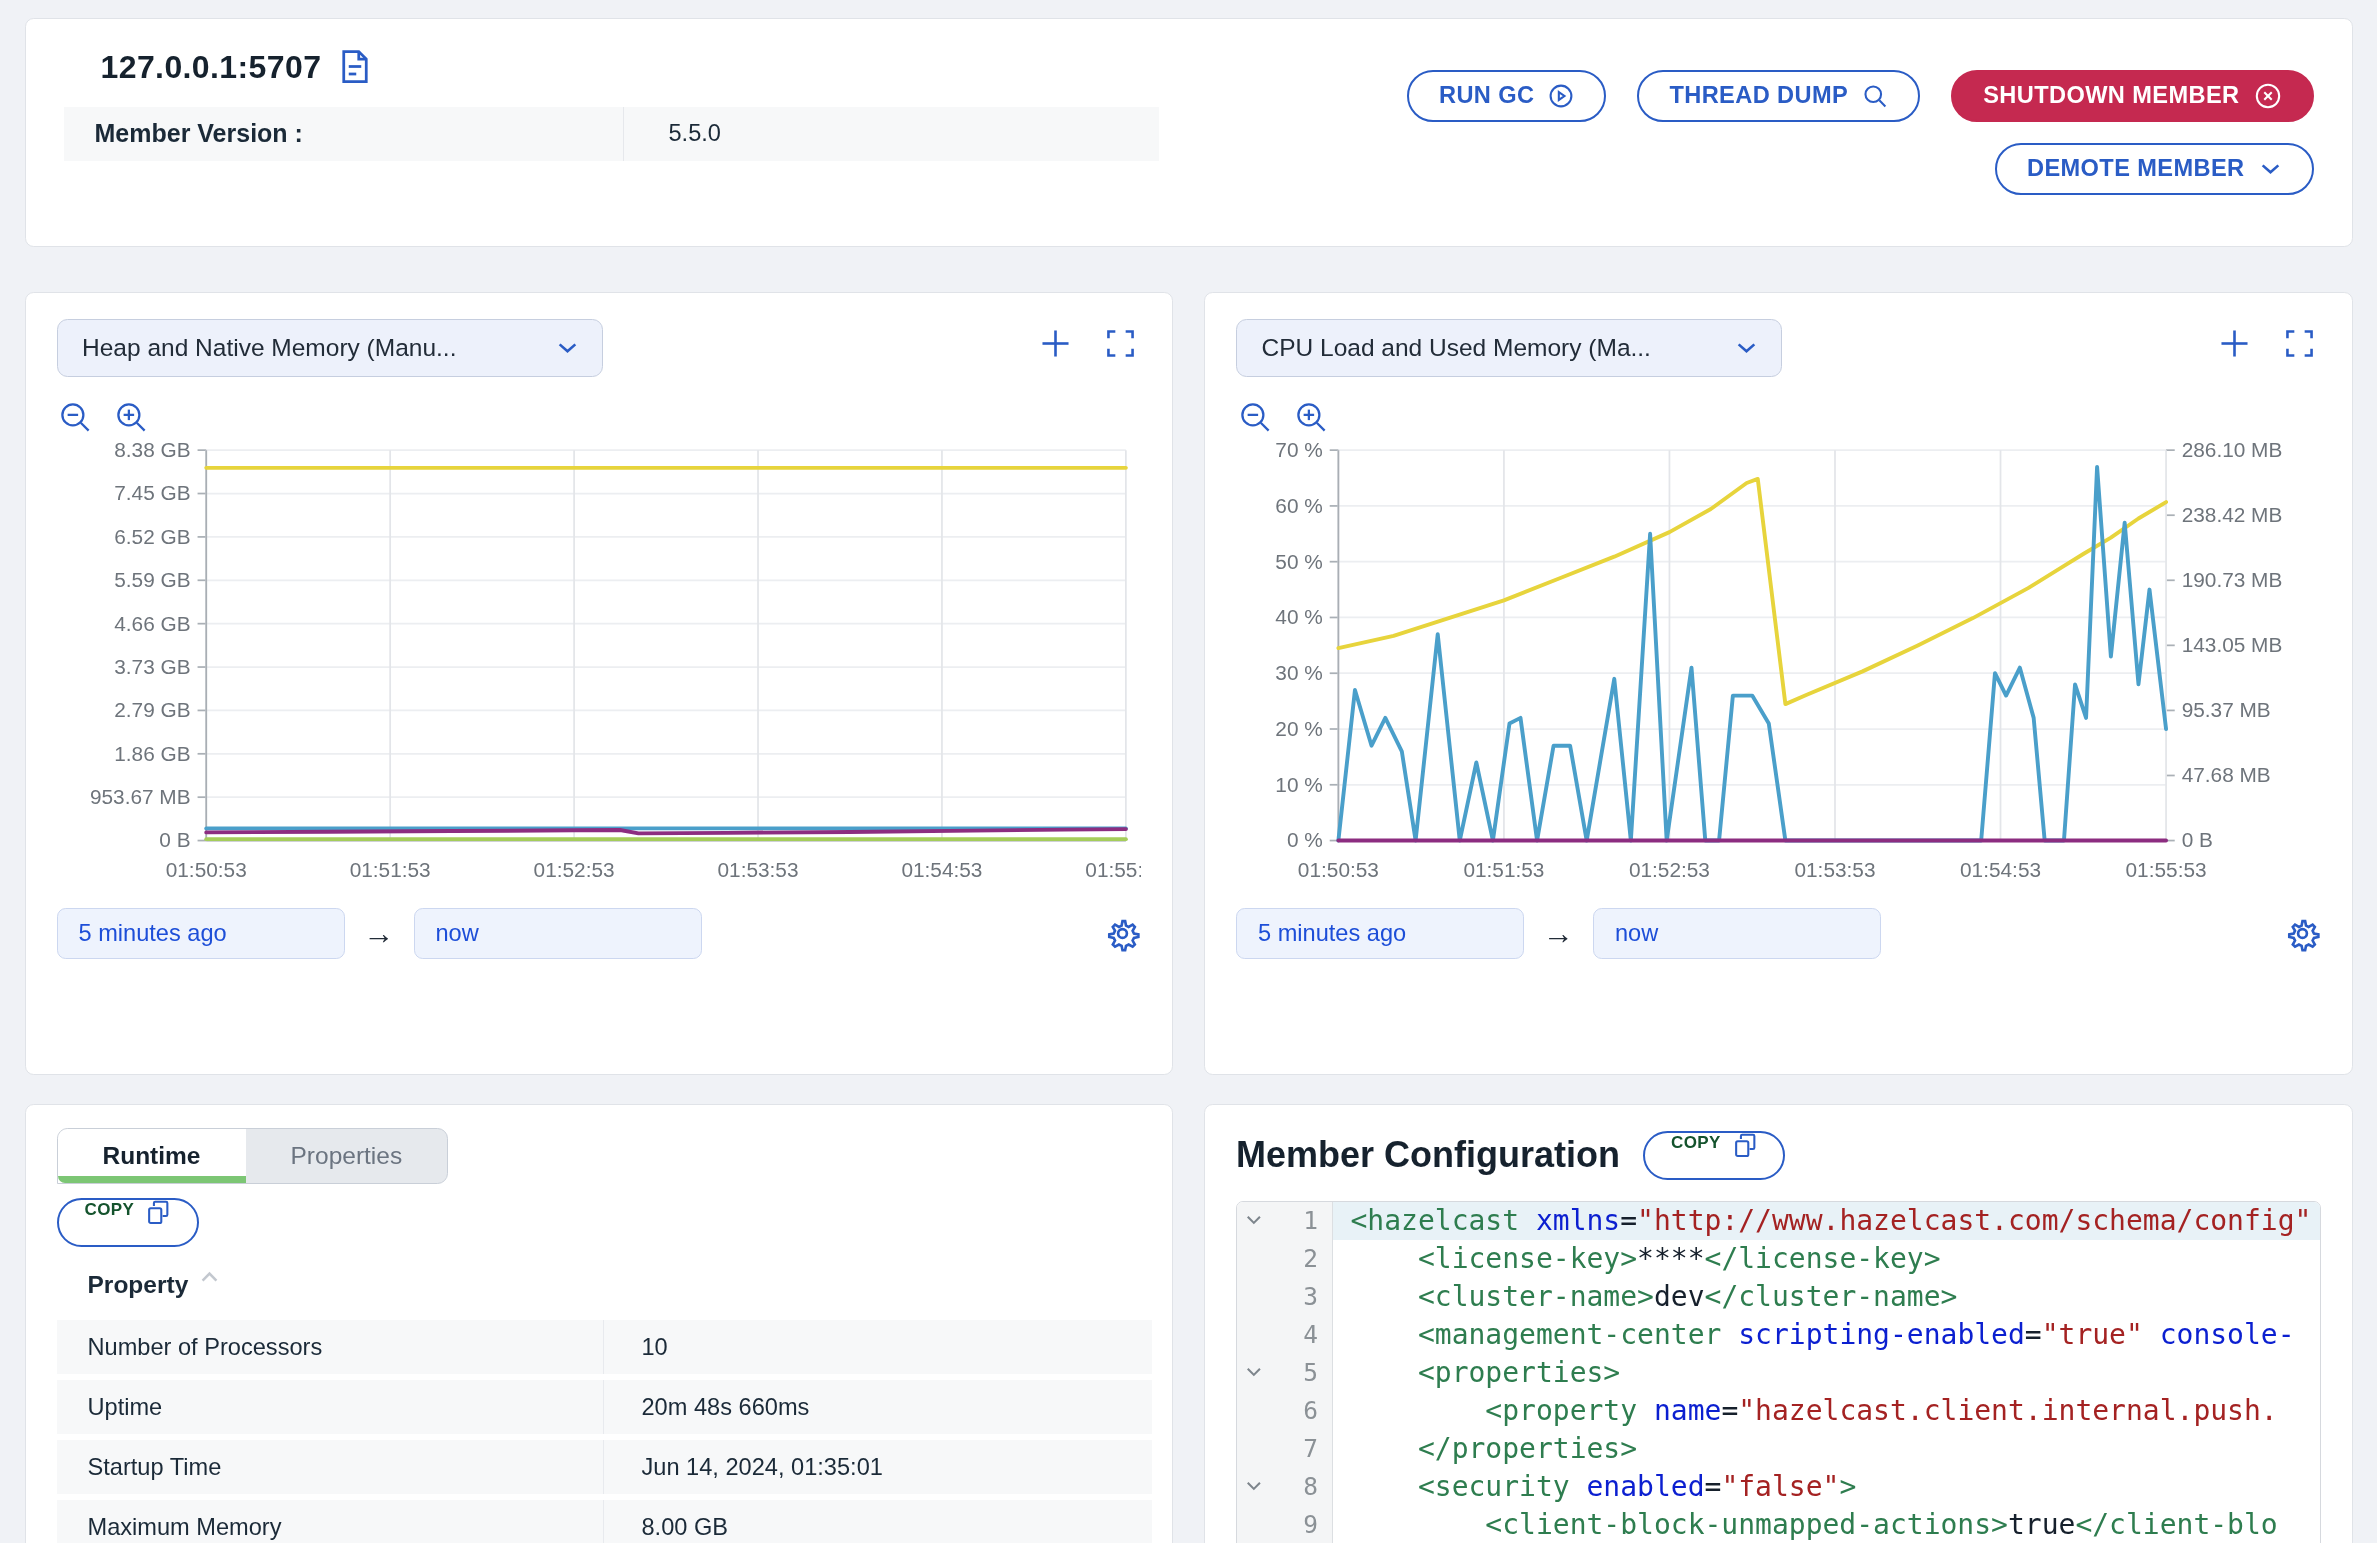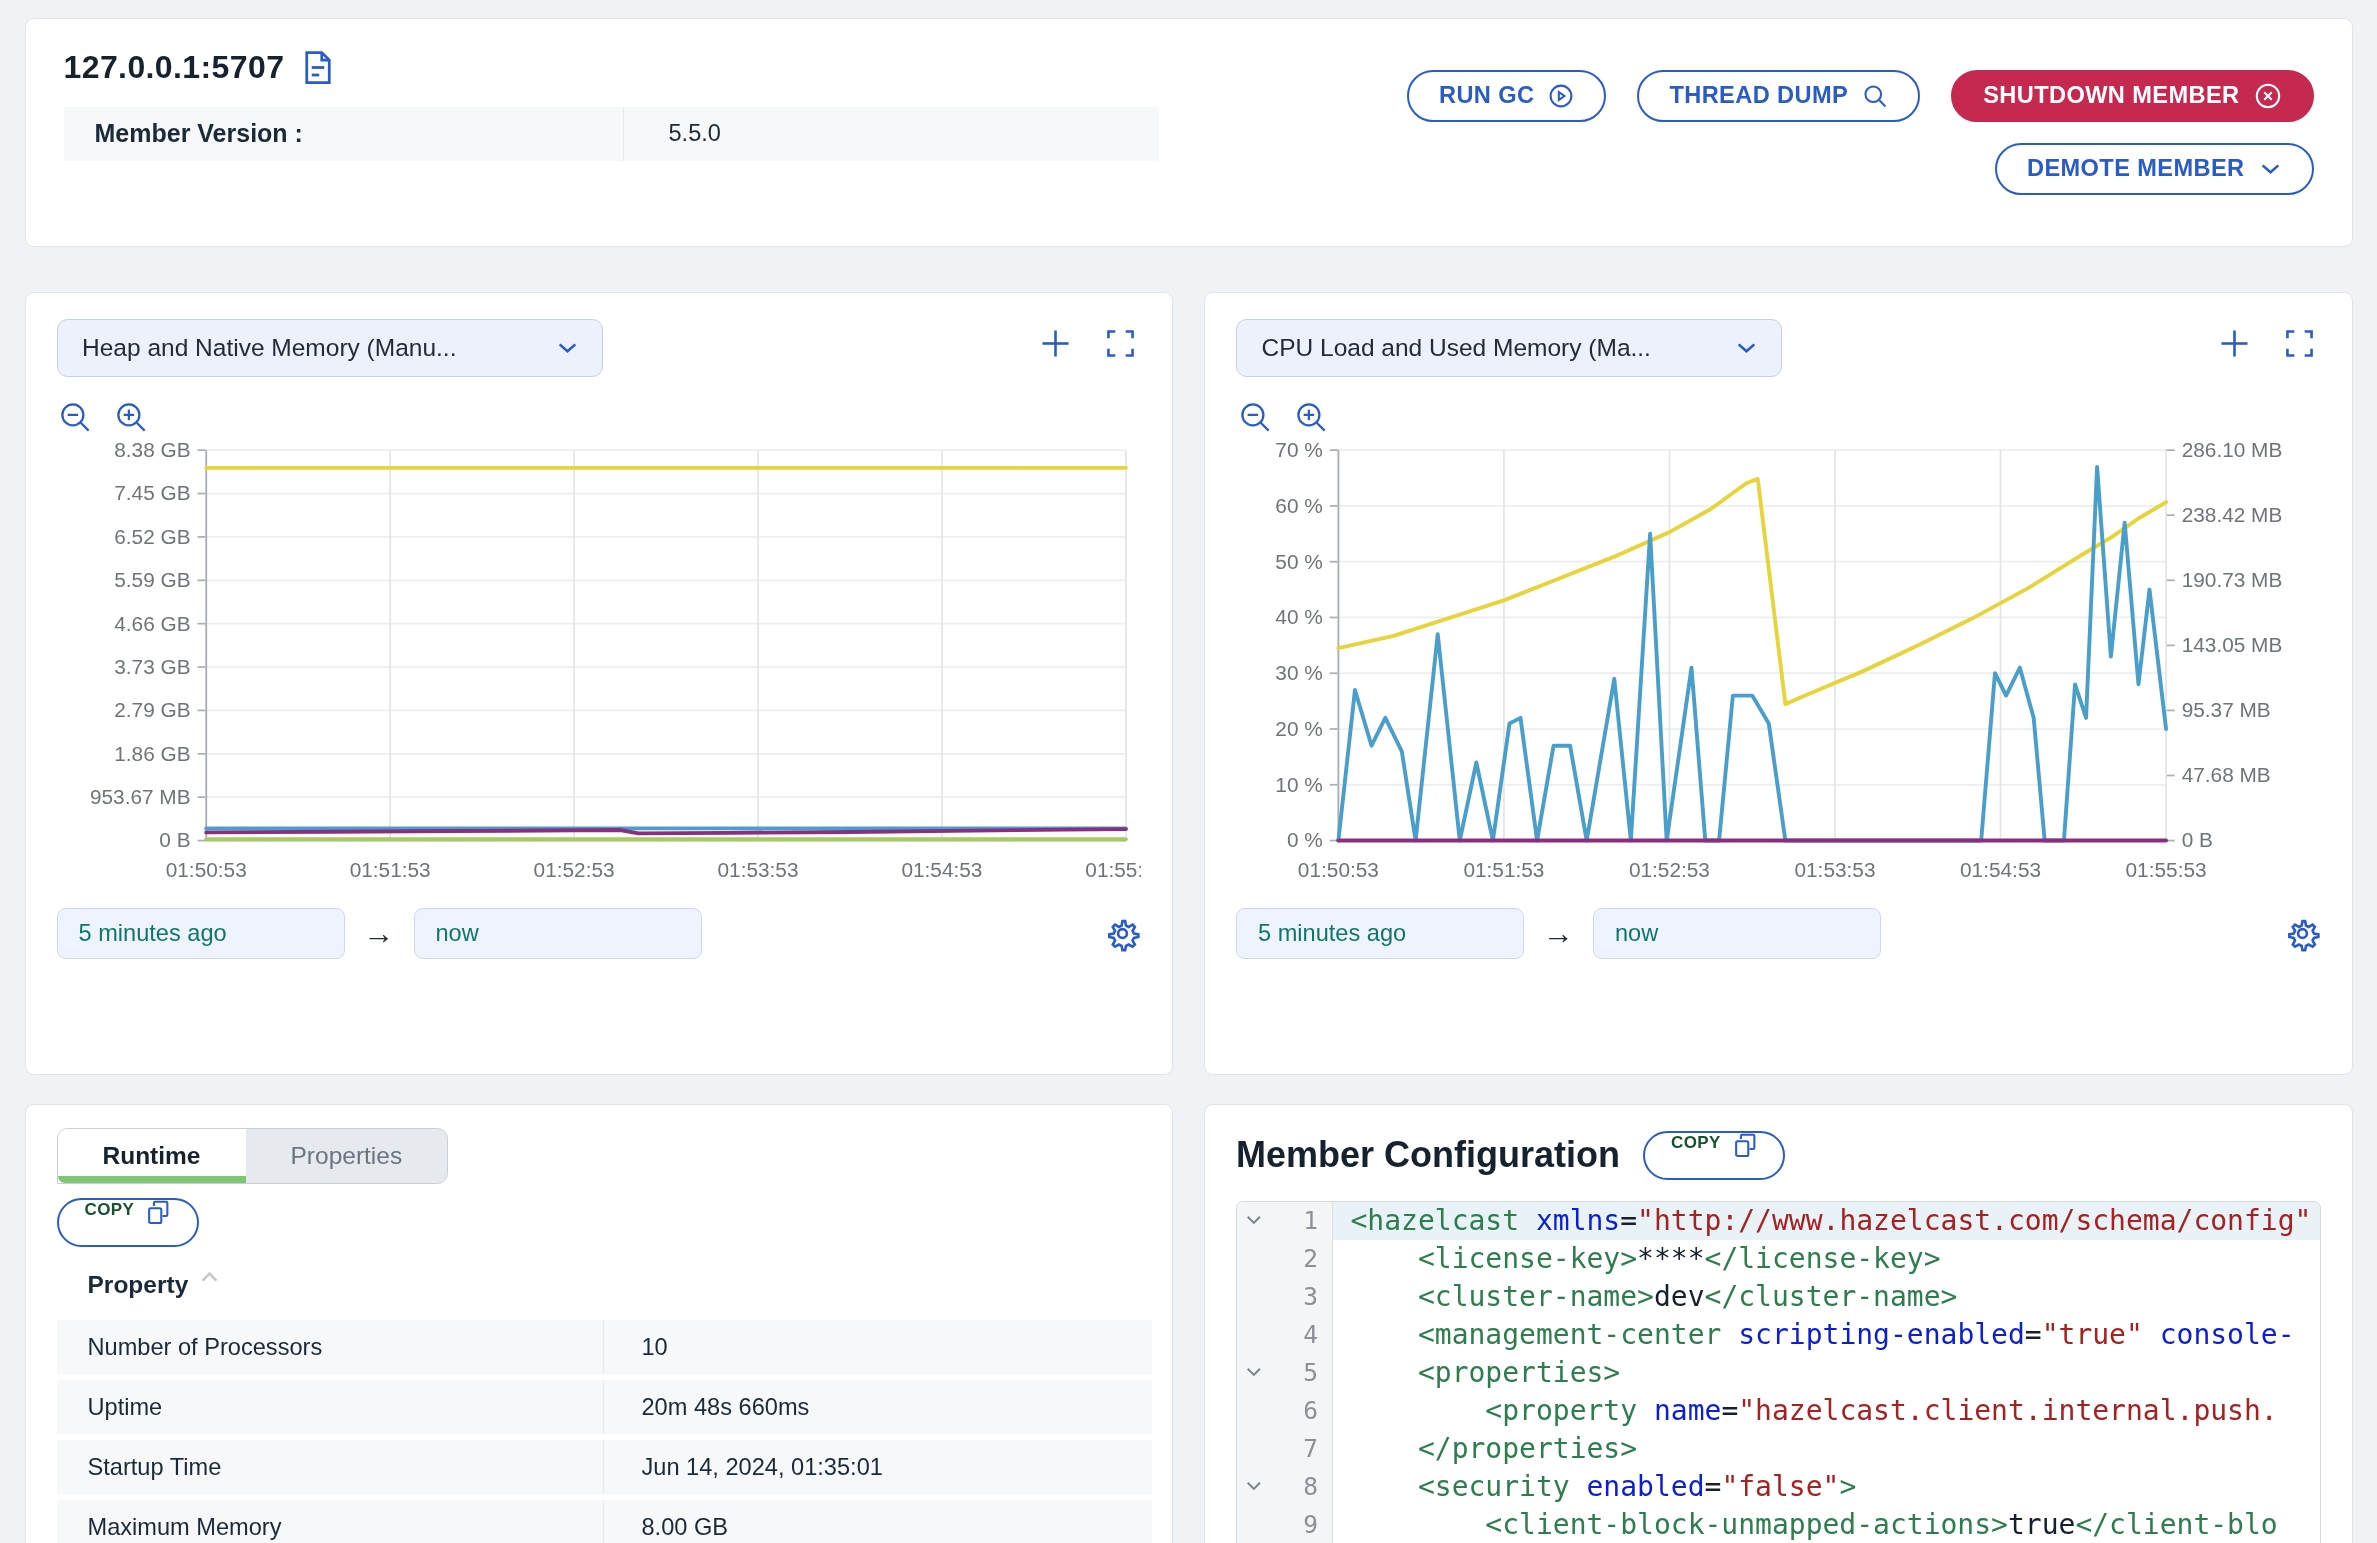--- a/index.html
+++ b/index.html
@@ -7,21 +7,21 @@
   body {
     width:2377px; height:1544px; overflow:hidden;
     background:#f0f2f6;
     font-family:"Liberation Sans", sans-serif;
     color:#1b2a38;
   }
   .card { background:#fff; border:1.7px solid #e0e3e8; border-radius:8.7px; }
 
   
   .header-card { position:relative; margin:17.5px 24.5px 0 24.5px; height:229px; padding:30px 38px; }
-  .title-row { display:flex; align-items:center; gap:19px; }
+  .title-row { display:flex; align-items:flex-start; gap:19px;margin-left:37px; }
   .page-title { font-size:32px; font-weight:bold; color:#16222e; letter-spacing:0.4px; }
   .info-table { margin-top:21px; width:1095px; display:flex; flex-direction:column; gap:5.2px; }
   .info-row { display:grid; grid-template-columns:559px 1fr; background:#f7f8f9; height:54px; align-items:center; }
   .info-label { padding-left:31px; font-weight:bold; font-size:25px; }
   .info-value { border-left:1.7px solid #e6e8ec; padding-left:45px; font-size:23.6px; height:100%; display:flex; align-items:center; }
   .header-buttons { position:absolute; top:51px; right:38px; display:flex; flex-direction:column; align-items:flex-end; gap:21px; }
   .btn-row { display:flex; gap:31px; }
   .pill-btn {
     display:flex; align-items:center; justify-content:center; gap:14px;
     height:52px; padding:0 30px; border-radius:873px;
@@ -40,21 +40,21 @@
     background:#edf1fb; border:1.7px solid #c6cedf; border-radius:10.5px;
     font-size:24.5px; color:#222c38; cursor:pointer;
   }
   .head-icons { display:flex; align-items:center; gap:33px; margin-top:8.7px; margin-right:5.2px; }
   .zoom-bar { display:flex; gap:21px; margin-top:23px; margin-left:1.7px; }
   .chart-svg { display:block; width:100%; margin-top:3.5px; }
   .chart-footer { display:flex; align-items:center; gap:19px; margin-top:19px; }
   .time-input {
     width:288px; height:51px; border:1.7px solid #ccd7f0; border-radius:8.7px;
     background:#eef3fd; padding:0 21px; font-family:"Liberation Sans",sans-serif;
-    font-size:23.6px; color:#0f766e; outline:none;
+    font-size:23.6px; color:#1d4ed8; outline:none;
   }
   .arrow-glyph { font-size:31px; color:#222c38; }
   .gear-wrap { margin-left:auto; cursor:pointer; display:flex; }
 
   .axis-lab { font-size:24px; fill:#6e747b; font-family:"Liberation Sans",sans-serif; }
 
   
   .bottom-row { margin-top:29px; }
   .bottom-card { height:542px; padding:23px 31px; overflow:hidden; }
 

